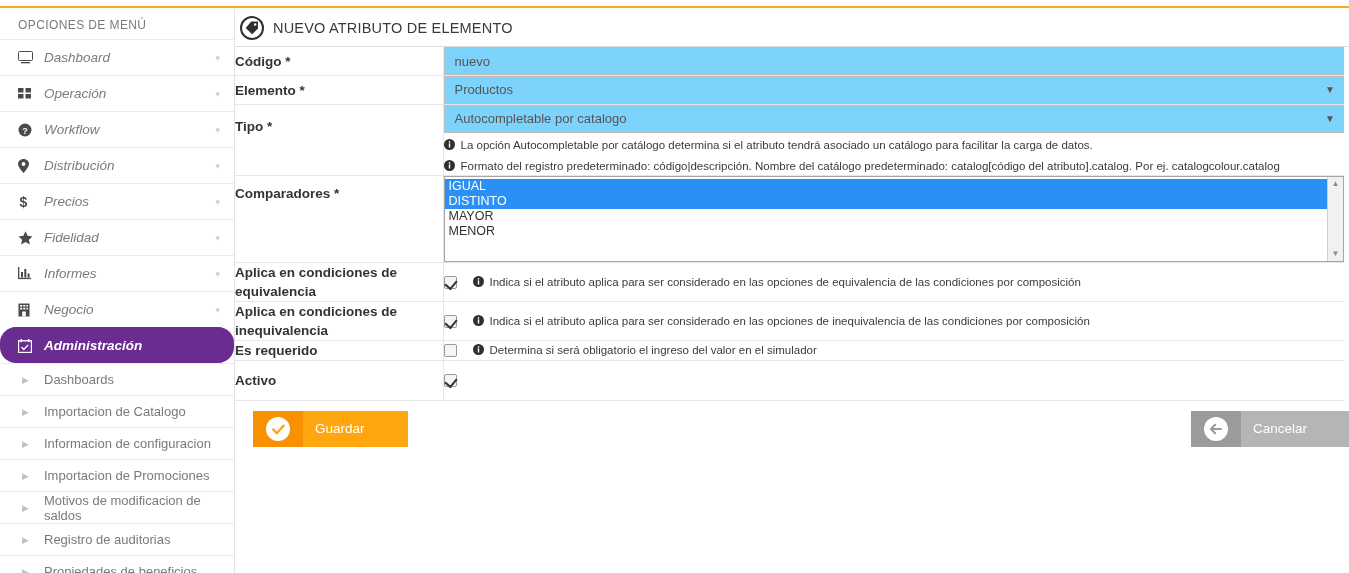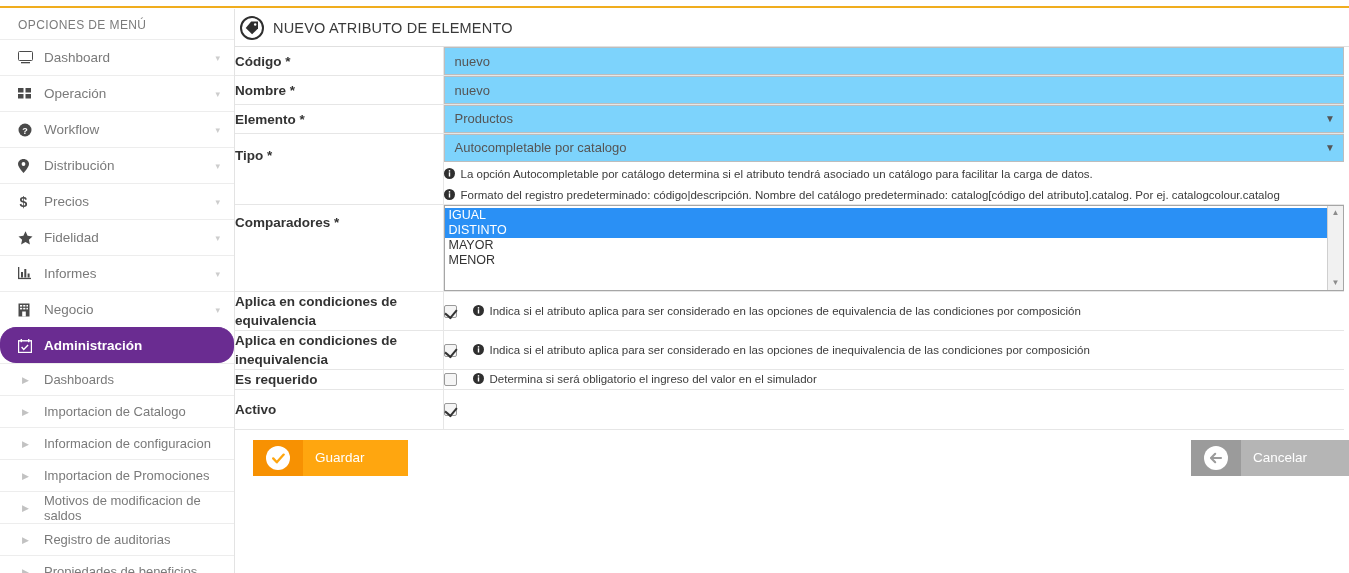--- a/index.html
+++ b/index.html
@@ -36,21 +36,21 @@
     height: 36px; padding: 0 12px 0 18px;
     border-top: 1px solid #ededed;
     color: #7a7a7a; font-size: 13.5px;
     cursor: pointer; position: relative;
   }
   .nav-item .ico {
     width: 22px; flex: 0 0 22px;
     font-size: 13px; color: #4a4a4a;
     display: flex; align-items: center;
   }
-  .nav-item .lbl { flex: 1 1 auto; padding-left: 4px; }
+  .nav-item .lbl { flex: 1 1 auto; padding-left: 4px; font-style: italic; }
   .nav-item .chev {
     font-size: 9px; color: #cdcdcd; padding-right: 2px;
   }
   .nav-item.active {
     background: #6a2c91; color: #ffffff; font-weight: bold;
     border-top-color: #6a2c91;
     border-radius: 16px;
   }
   .nav-item.active .ico { color: #ffffff; }
   .nav-sub {
@@ -352,28 +352,20 @@
       <tbody>
           <tr>
         <td class="lbl-cell">
           <span>Código</span><span class="req"> *</span>
         </td>
         <td class="fld-cell">
           <input class="ti" type="text" value="nuevo" style="">
         </td>
       </tr>
 
-      <tr>
-        <td class="lbl-cell">
-          <span>Nombre</span><span class="req"> *</span>
-        </td>
-        <td class="fld-cell">
-          <input class="ti" type="text" value="nuevo" style="">
-        </td>
-      </tr>
 
       <tr>
         <td class="lbl-cell">
           <span>Elemento</span><span class="req"> *</span>
         </td>
         <td class="fld-cell">
           <div class="selbox">
             <span>Productos</span>
             <span class="arw">▼</span>
           </div>

